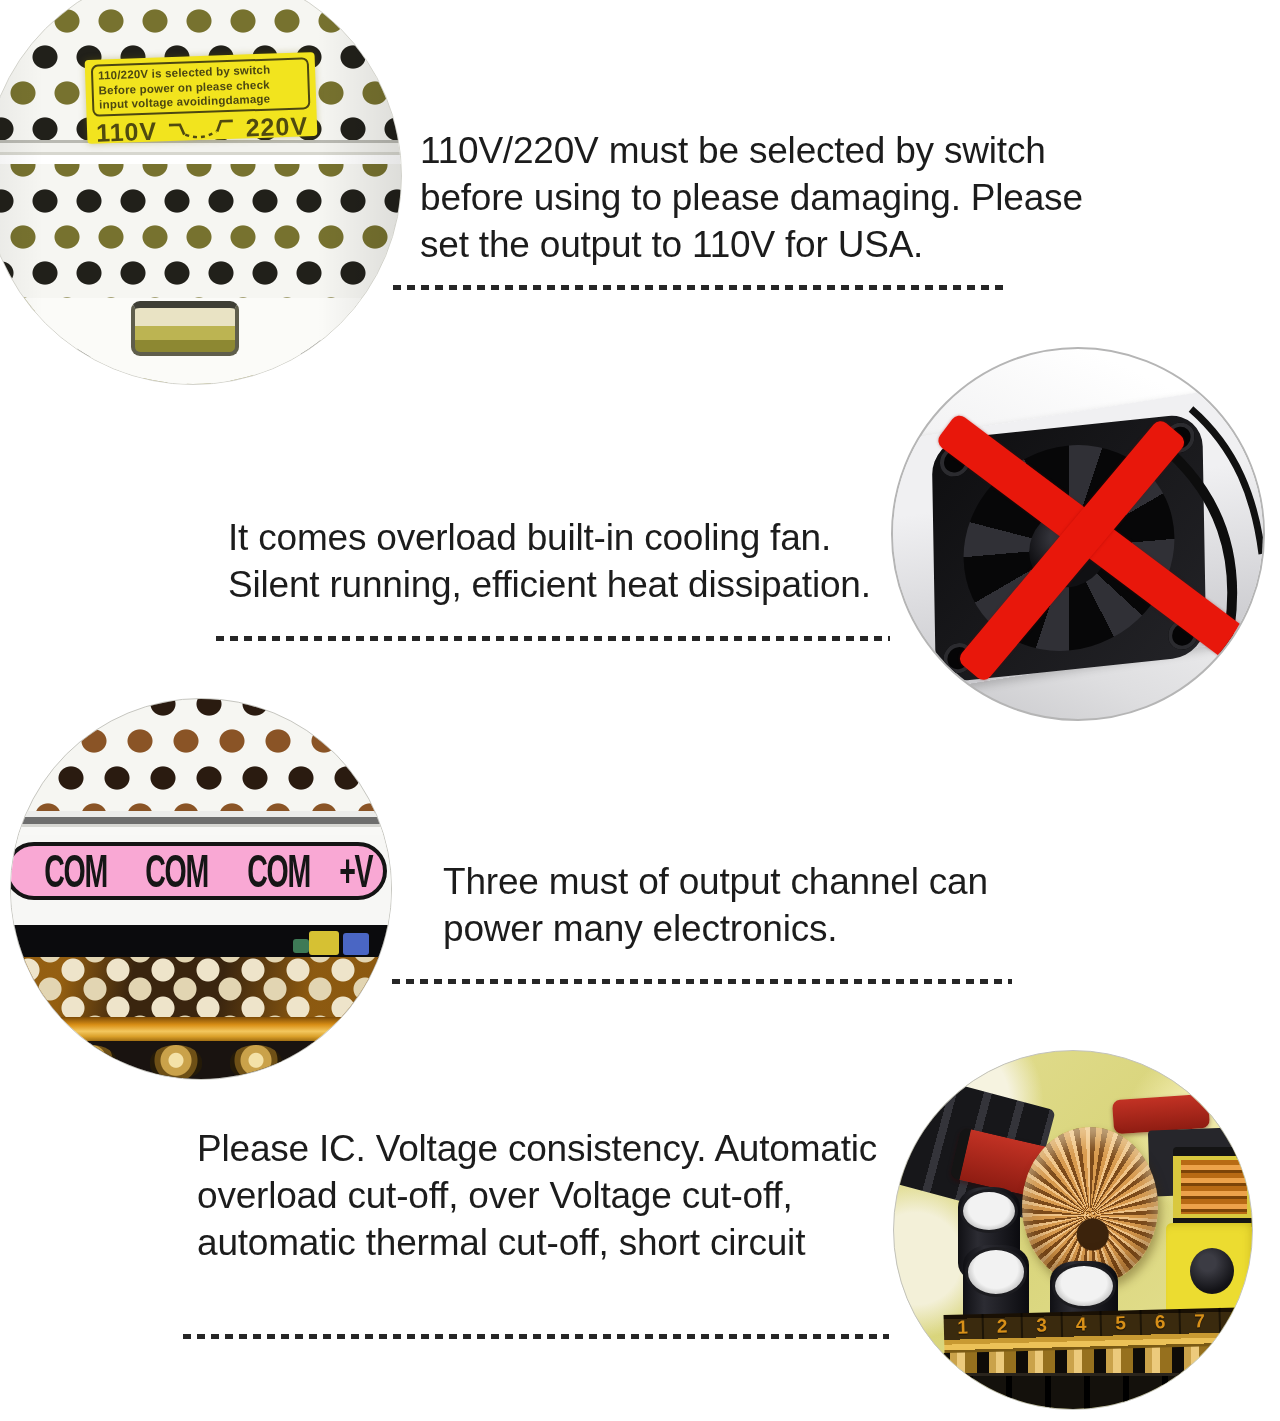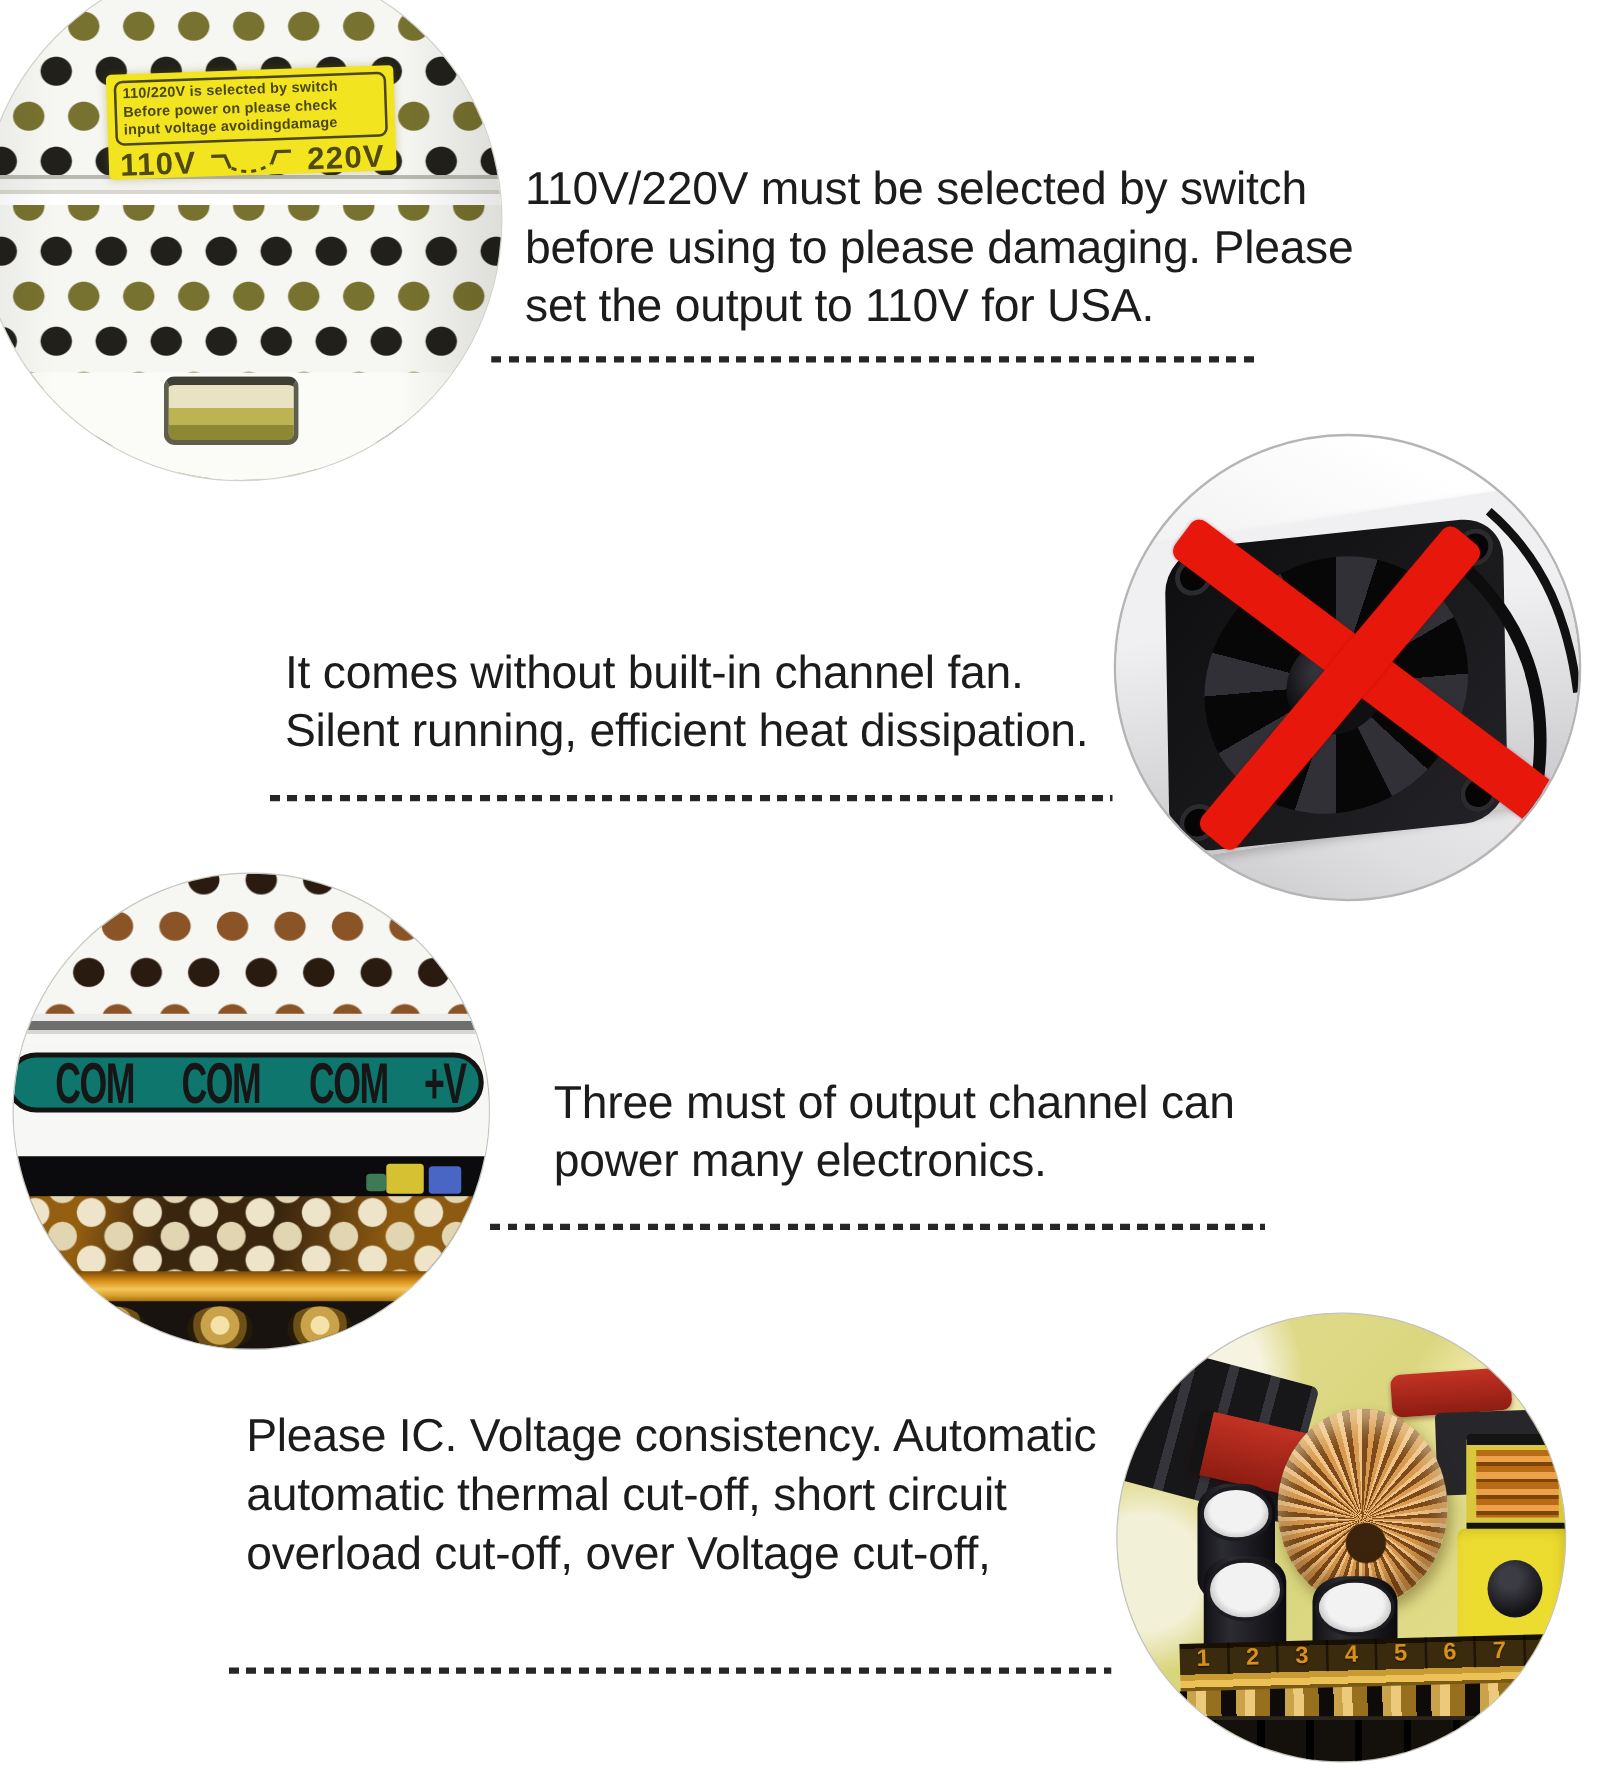--- a/index.html
+++ b/index.html
@@ -68,22 +68,22 @@
     background-image:
       radial-gradient(circle 13px at 13px 13px,#eee4ca 0 11px,rgba(0,0,0,0) 12px),
       radial-gradient(circle 13px at 13px 13px,#e2d5b2 0 11px,rgba(0,0,0,0) 12px),
       linear-gradient(100deg,rgba(222,142,18,.55) 0 14%,rgba(0,0,0,0) 32% 55%,rgba(222,142,18,.5) 78%);
     background-size:45px 38px,45px 38px,100% 100%;background-position:4px 0,26px 19px,0 0;}
   .c3-amberbar{top:318px;height:26px;
     background:linear-gradient(180deg,#7c4a06,#d98f16 30%,#f3c75e 55%,#daa02a 75%,#8a5a08);}
   .c3-bottombar{top:342px;height:38px;background:#191310;}
   .c3-screw{position:absolute;top:4px;width:52px;height:34px;border-radius:50% 50% 42% 42%;
     background:radial-gradient(circle at 50% 45%,#f4e2a8 0 7px,#caa24a 8px 15px,#6e5016 16px 21px,#241a08 22px);}
-  .c3-labelrect{position:absolute;left:-6px;top:143px;width:382px;height:48px;box-sizing:border-box;
-    border:4px solid #141414;border-radius:29px;background:#0f766e;
+  .c3-labelrect{position:absolute;left:-6px;top:143px;width:382px;height:58px;box-sizing:border-box;
+    border:4px solid #141414;border-radius:29px;background:#f9a8d4;
     display:flex;align-items:center;justify-content:space-between;padding:0 16px;}
   .c3-labelrect span{font-size:46px;font-weight:bold;color:#161616;transform:scaleX(.62);letter-spacing:-2px;}
 
   
   .c4{left:893px;top:1050px;width:358px;height:358px;border:1px solid #c2c2bc;
     background:
       radial-gradient(circle at 16% 14%,#f6f3e0 0 58px,rgba(246,243,224,0) 92px),
       radial-gradient(circle at 6% 58%,#f3f0d8 0 46px,rgba(0,0,0,0) 80px),
       radial-gradient(circle at 88% 22%,#efe9a8 0 44px,rgba(0,0,0,0) 86px),
       linear-gradient(135deg,#e3de92,#d9d57c 45%,#e7e294);}
@@ -173,21 +173,21 @@
     </div>
     <svg class="c2-wires" width="370" height="370" viewBox="0 0 370 370">
       <path d="M 256 86 C 326 138, 356 210, 330 312" stroke="#0d0d0d" stroke-width="10" fill="none"></path>
       <path d="M 298 60 C 344 100, 362 150, 369 205" stroke="#111111" stroke-width="7" fill="none"></path>
     </svg>
     <div class="c2-x x1" style="background-color: rgb(232, 23, 11);"></div>
     <div class="c2-x x2" style="background-color: rgb(232, 23, 11);"></div>
   </div>
 
   <div class="text-block" style="left:228px;top:514px;">
-    <div>It comes without built-in channel fan.</div>
+    <div>It comes overload built-in cooling fan.</div>
     <div>Silent running, efficient heat dissipation.</div>
   </div>
   <div class="dashline" style="left:216px;top:636px;width:674px;"></div>
 
   <div class="circle c3">
     <div class="band c3-holes"></div>
     <div class="band c3-seam"></div>
     <div class="band c3-white"></div>
     <div class="band c3-dark">
       <div class="c3-blob" style="left:298px;top:6px;width:30px;height:24px;background:#d6c133;"></div>
@@ -212,22 +212,22 @@
   </div>
 
   <div class="text-block" style="left:443px;top:858px;">
     <div>Three must of output channel can</div>
     <div>power many electronics.</div>
   </div>
   <div class="dashline" style="left:392px;top:979px;width:620px;"></div>
 
   <div class="text-block" style="left:197px;top:1125px;">
     <div>Please IC. Voltage consistency. Automatic</div>
+    <div>overload cut-off, over Voltage cut-off,</div>
     <div>automatic thermal cut-off, short circuit</div>
-    <div>overload cut-off, over Voltage cut-off,</div>
   </div>
   <div class="dashline" style="left:183px;top:1334px;width:706px;"></div>
 
   <div class="circle c4">
     <div class="c4-wire"></div>
     <div class="c4-heatsink"></div>
     <div class="c4-redcap a"></div>
     <div class="c4-redcap b"></div>
     <div class="c4-icblock"></div>
     <div class="c4-transformer">

